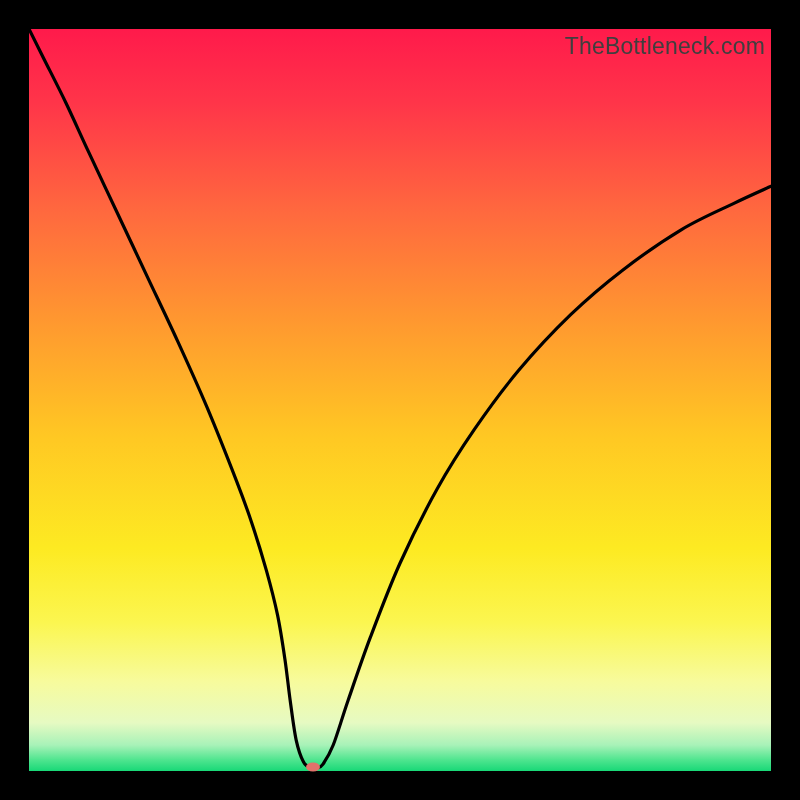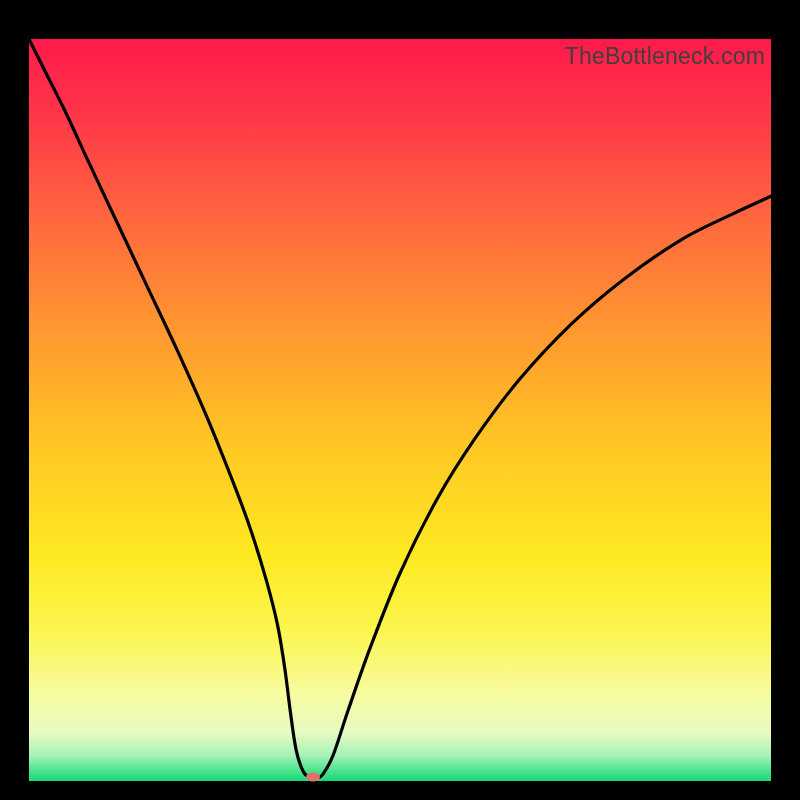--- a/index.html
+++ b/index.html
@@ -7,21 +7,21 @@
     padding: 0;
     width: 800px;
     height: 800px;
     background: #000;
     overflow: hidden;
     font-family: Arial, Helvetica, sans-serif;
   }
   .frame {
     position: absolute;
     left: 29px;
-    top: 39px;
+    top: 29px;
     width: 742px;
     height: 696px;
     background: #0ea5e9;
   }
   .plot {
     position: absolute;
     left: 0;
     top: 0;
     width: 742px;
     height: 742px;

